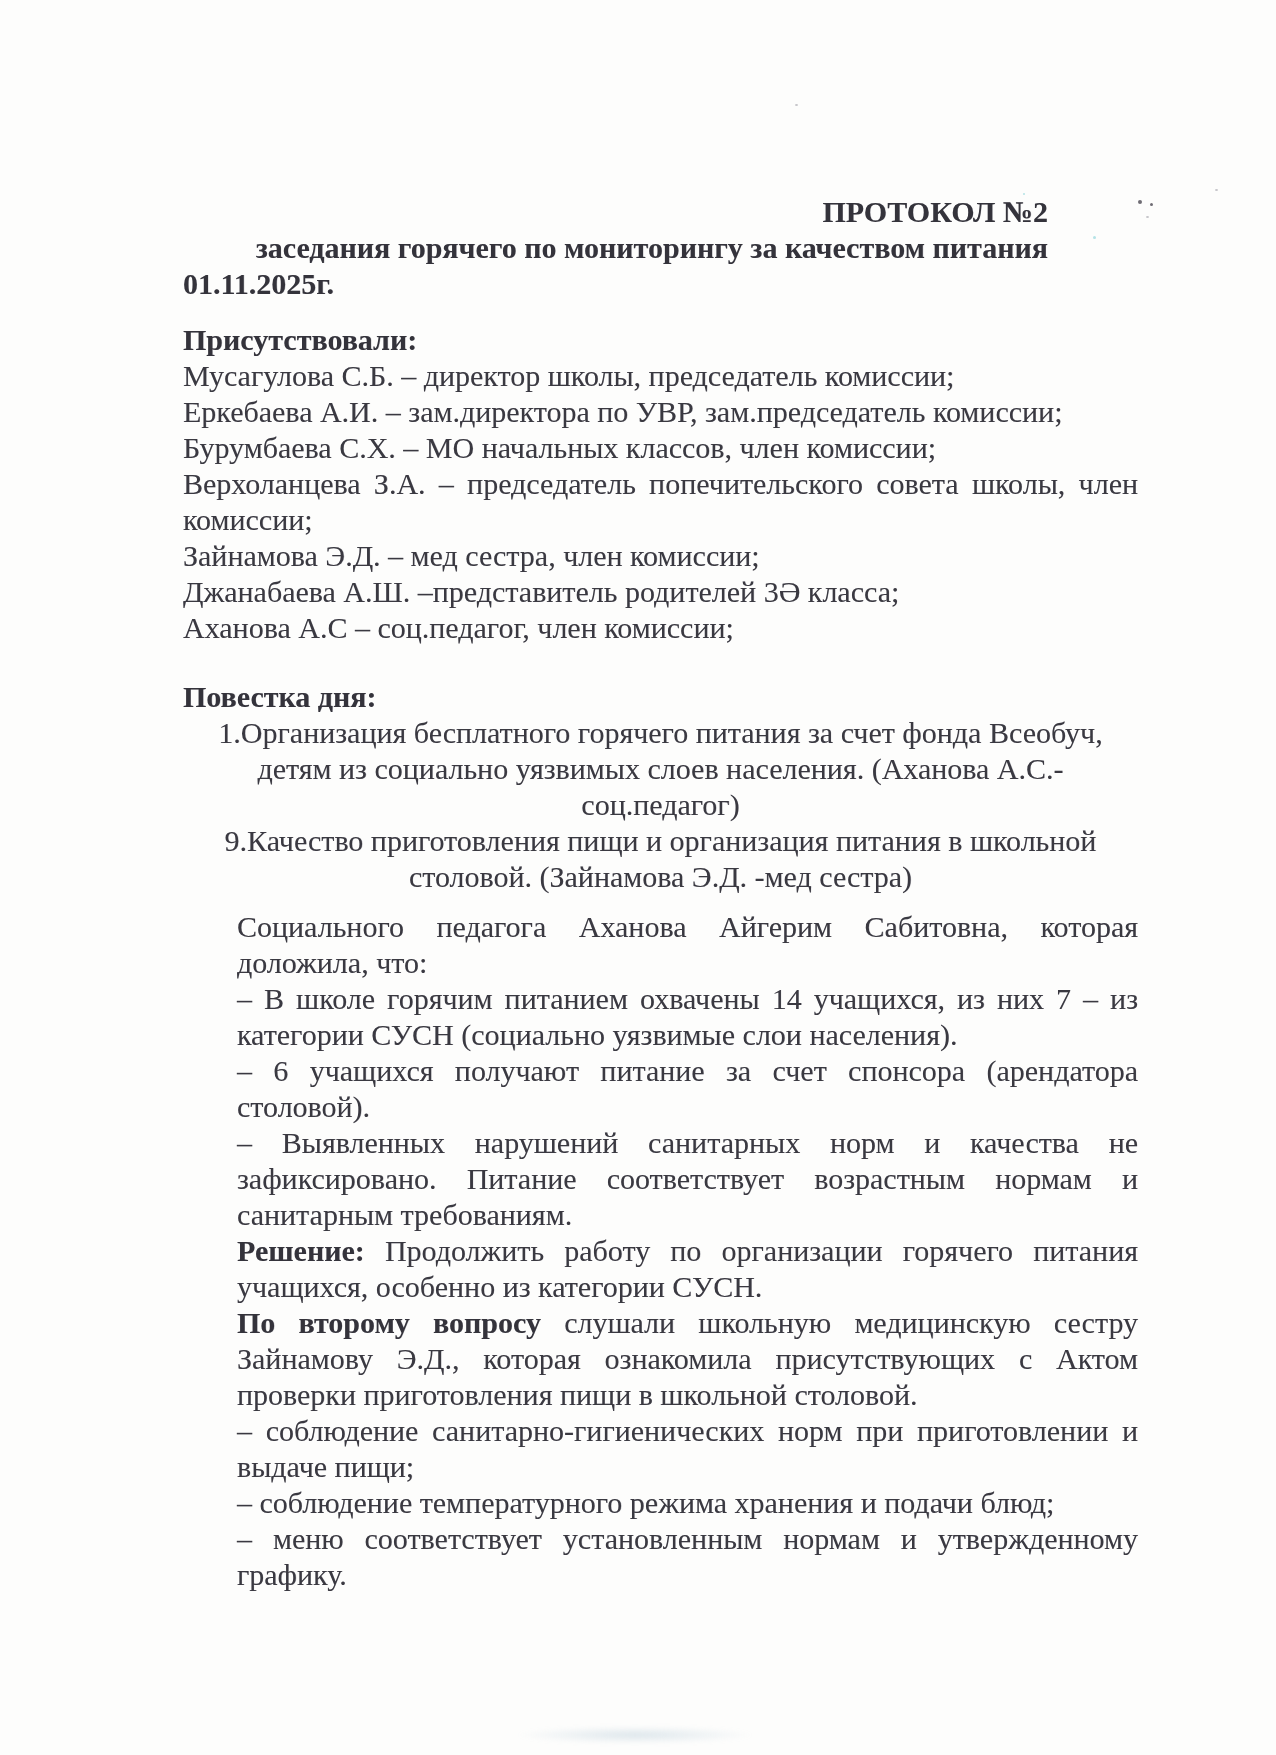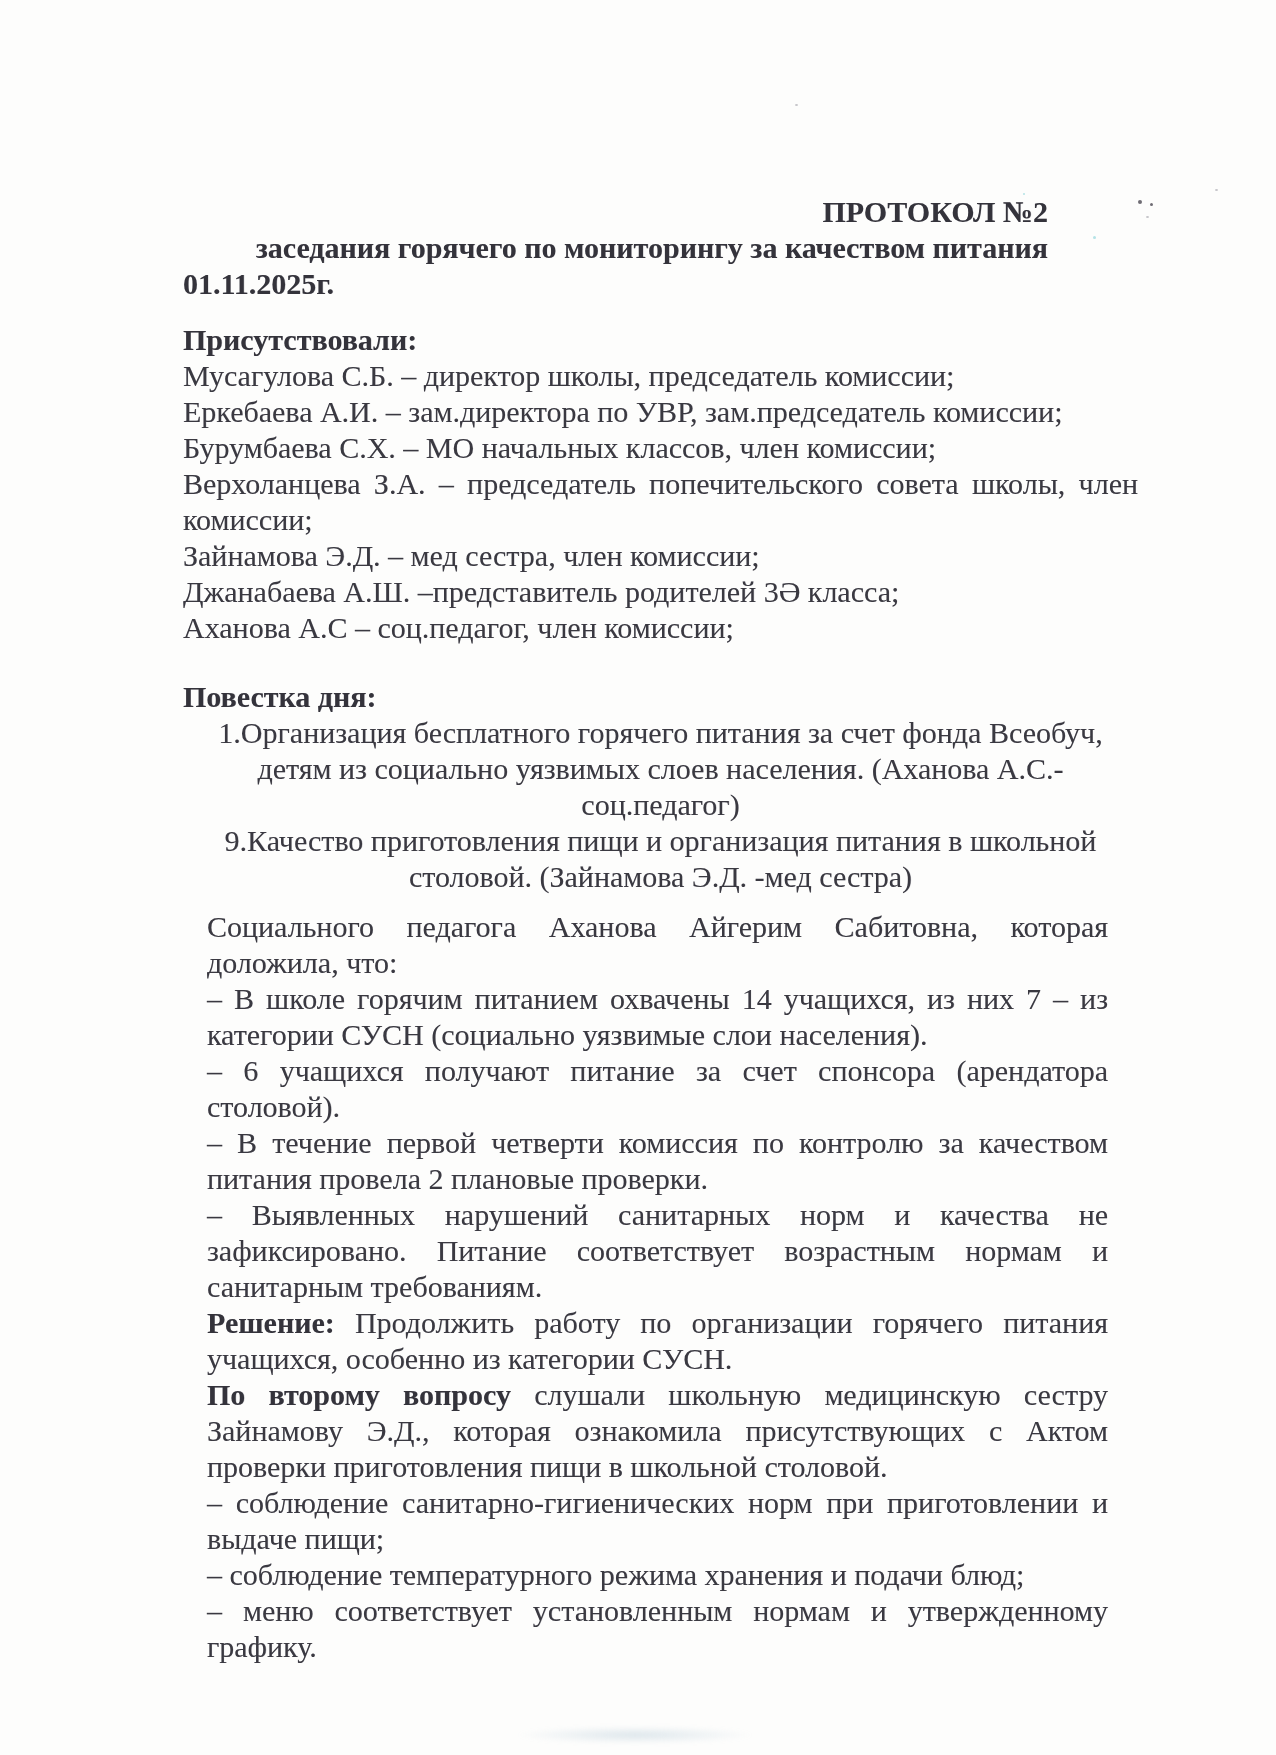--- a/index.html
+++ b/index.html
@@ -17,21 +17,21 @@
     position:absolute; left:183px; top:186px; width:955px;
     font-size:30px; line-height:36px;
   }
   .bold { font-weight:bold; color:#34333b; }
   .centered { text-align:right; margin-right:90px; }
   .title-block { padding-top:8px; }
   .attendees { margin-top:20px; }
   .attendee-line { text-align:justify; }
   .agenda { margin-top:33px; }
   .agenda-item { text-align:center; }
-  .body-block { margin-top:14px; margin-left:24px; width:901px; }
+  .body-block { margin-top:14px; margin-left:54px; width:901px; }
   .body-par { text-align:justify; }
   
   .speck { position:absolute; border-radius:50%; background:#56525c; opacity:.85; }
   .speck.dim  { background:#97959e; opacity:.55; }
   .speck.cyan { background:#79ced6; opacity:.55; }
   .smudge {
     position:absolute; border-radius:50%;
     background:radial-gradient(ellipse at center, rgba(150,180,200,0.30) 0%, rgba(150,180,200,0) 70%);
     filter:blur(2px);
   }
@@ -72,21 +72,20 @@
     <div class="agenda">
       <div class="bold">Повестка дня:</div>
       <p class="agenda-item">1.Организация бесплатного горячего питания за счет фонда Всеобуч, детям из социально уязвимых слоев населения. (Аханова А.С.-соц.педагог)</p>
       <p class="agenda-item">9.Качество приготовления пищи и организация питания в школьной столовой. (Зайнамова Э.Д. -мед сестра)</p>
     </div>
 
     <div class="body-block">
       <p class="body-par"><span>Социального педагога Аханова Айгерим Сабитовна, которая доложила, что:</span></p>
       <p class="body-par"><span>– В школе горячим питанием охвачены 14 учащихся, из них 7 – из категории СУСН (социально уязвимые слои населения).</span></p>
       <p class="body-par"><span>– 6 учащихся получают питание за счет спонсора (арендатора столовой).</span></p>
-      <p class="body-par"><span>– В течение первой четверти комиссия по контролю за качеством питания провела 2 плановые проверки.</span></p>
       <p class="body-par"><span>– Выявленных нарушений санитарных норм и качества не зафиксировано. Питание соответствует возрастным нормам и санитарным требованиям.</span></p>
       <p class="body-par"><span class="bold">Решение:</span><span> Продолжить работу по организации горячего питания учащихся, особенно из категории СУСН.</span></p>
       <p class="body-par"><span class="bold">По второму вопросу</span><span> слушали школьную медицинскую сестру Зайнамову Э.Д., которая ознакомила присутствующих с Актом проверки приготовления пищи в школьной столовой.</span></p>
       <p class="body-par"><span>– соблюдение санитарно-гигиенических норм при приготовлении и выдаче пищи;</span></p>
       <p class="body-par"><span>– соблюдение температурного режима хранения и подачи блюд;</span></p>
       <p class="body-par"><span>– меню соответствует установленным нормам и утвержденному графику.</span></p>
     </div>
 
   </div>
 </div>

